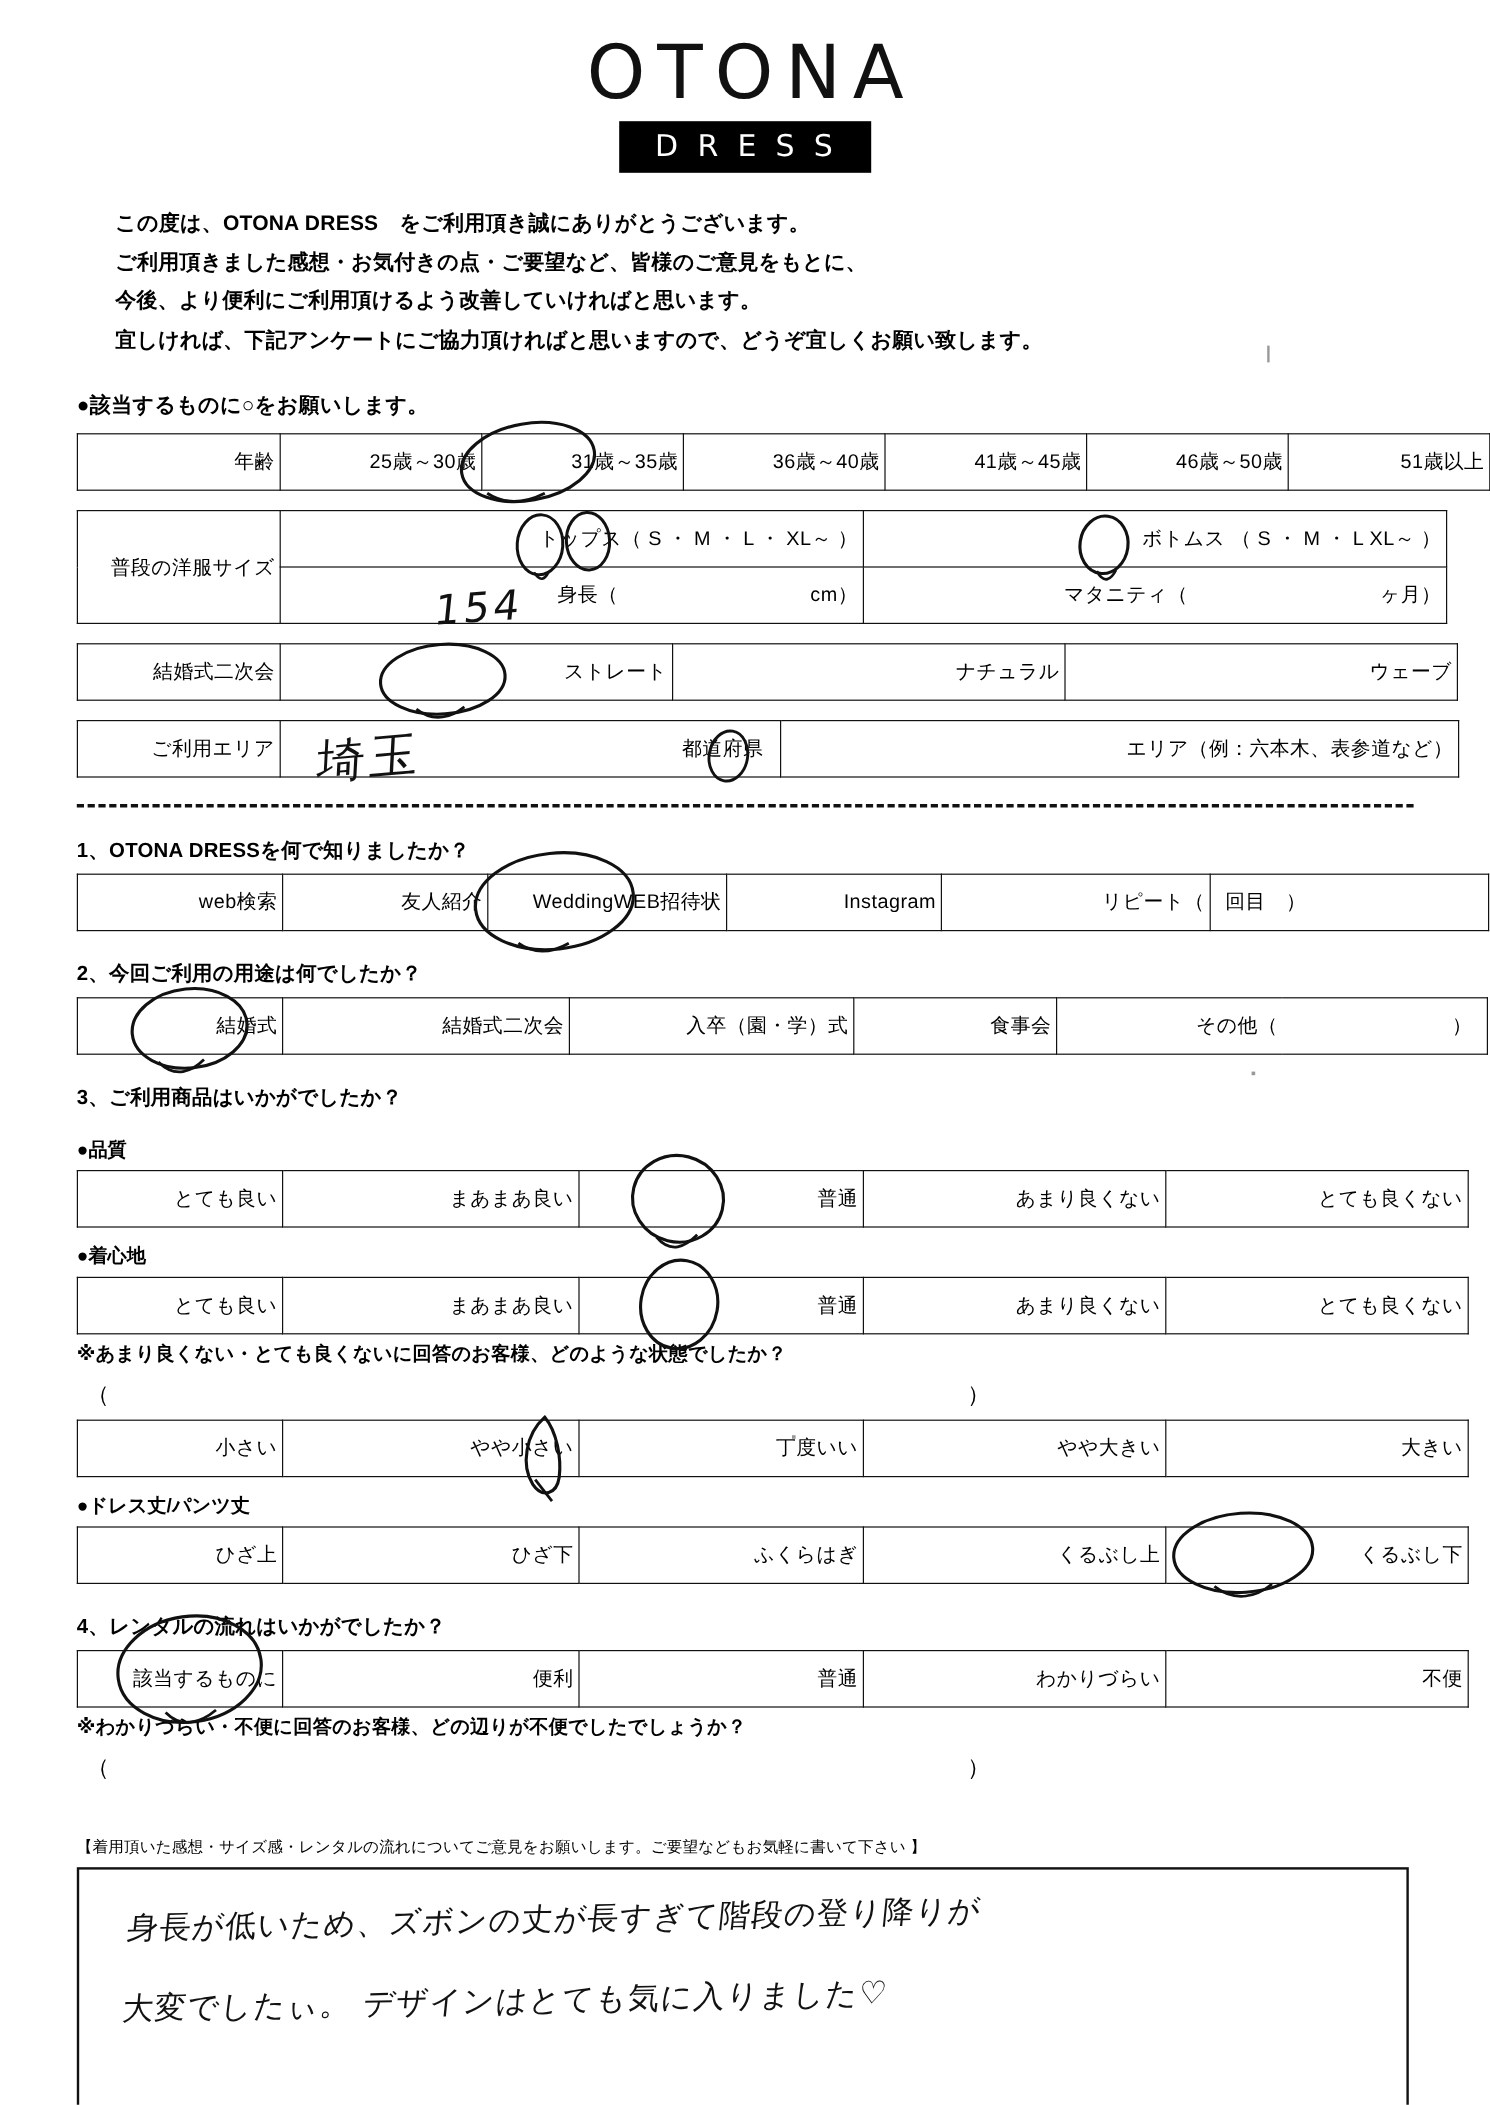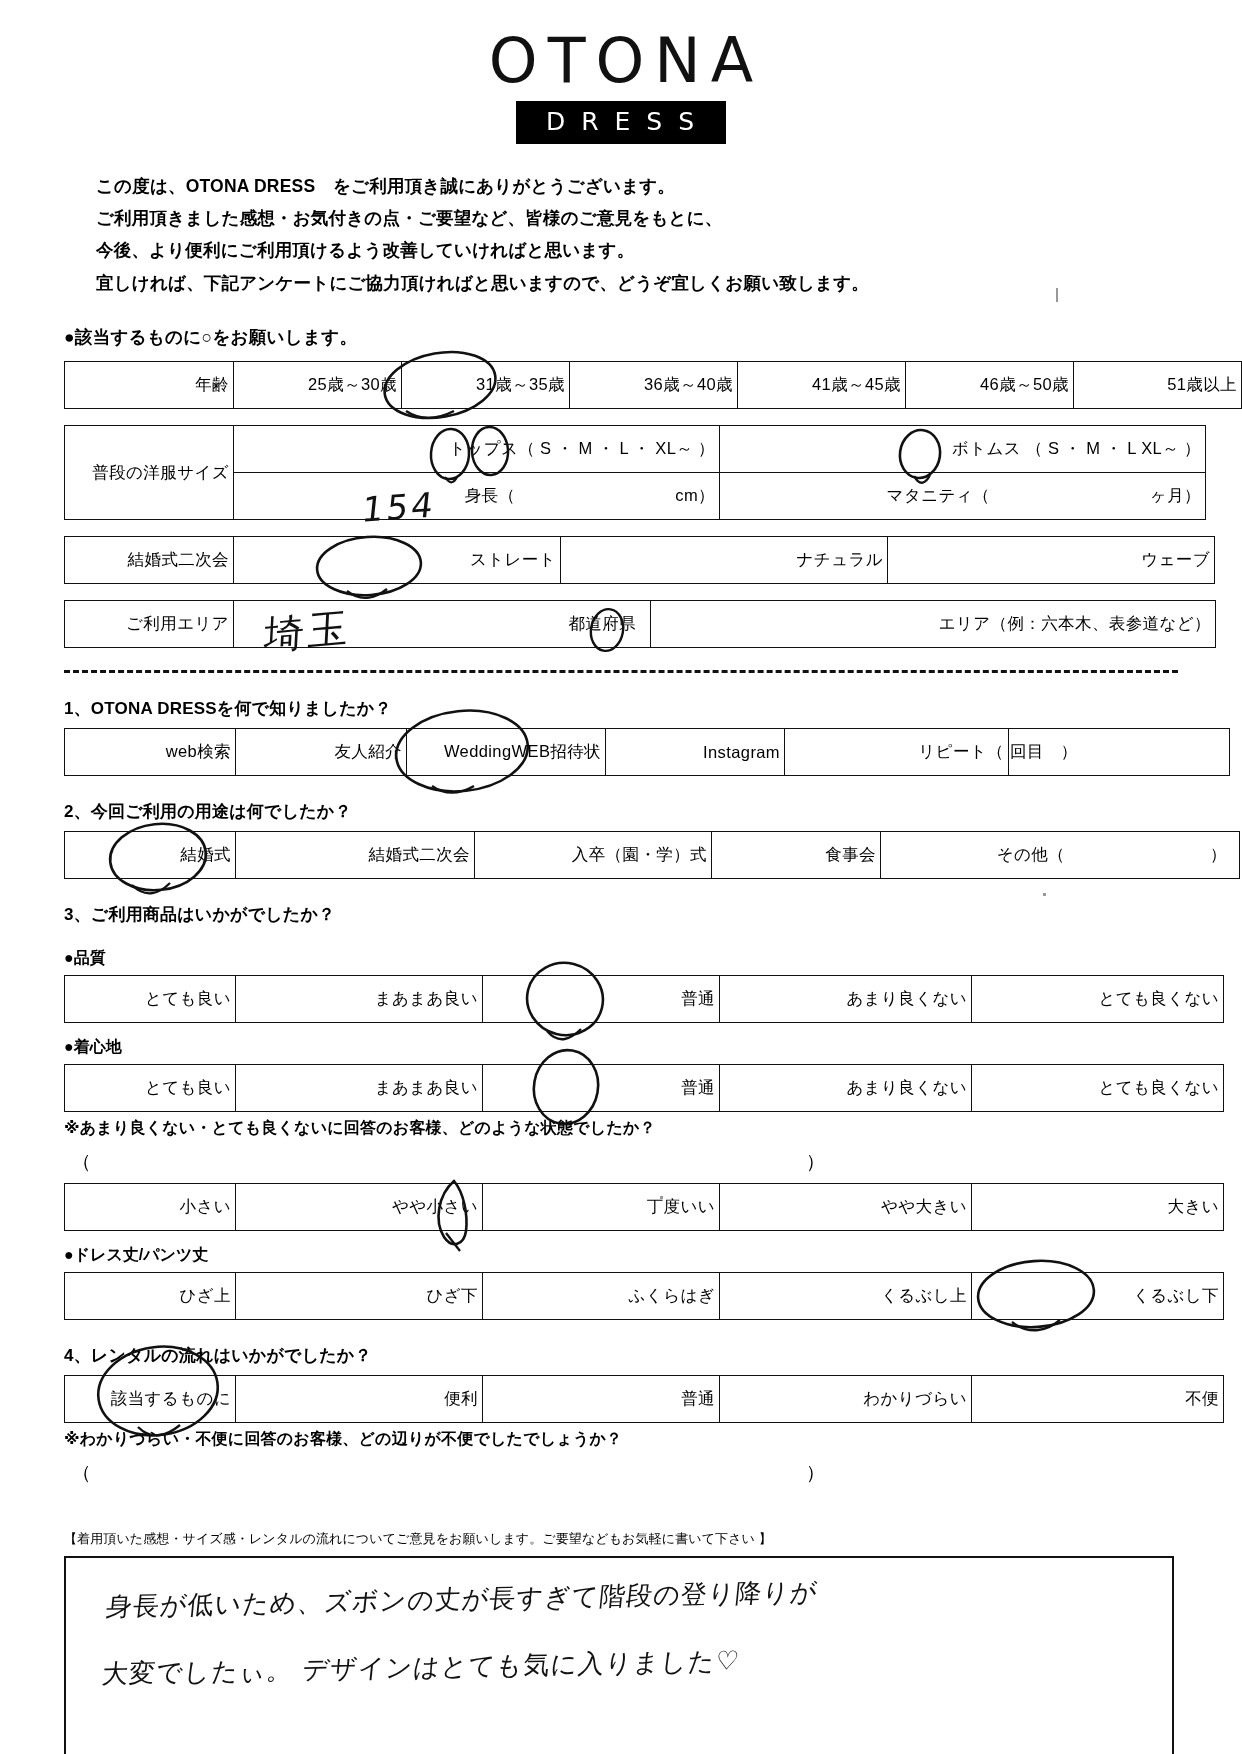--- a/index.html
+++ b/index.html
@@ -325,21 +325,21 @@
   <div class="q">1、OTONA DRESSを何で知りましたか？</div>
   <div class="tbl-wrap">
     <table class="f">
       <tbody>
           <tr>
         <td style="width:162px">web検索</td>
         <td style="width:162px">友人紹介</td>
         <td style="width:190px">WeddingWEB招待状</td>
         <td style="width:170px">Instagram</td>
         <td class="left" style="width:215px">リピート（</td>
-        <td style="width:215px; text-align:left; padding-left:1px">回目　）</td>
+        <td style="width:215px; text-align:left; padding-left:12px">回目　）</td>
       </tr>
     </tbody>
       </table>
     <div class="ink" style="left:320px; top:-22px;">
       <svg width="160" height="90" viewBox="0 0 160 90">
         <ellipse cx="78" cy="45" rx="66" ry="40" fill="none" stroke="#111" stroke-width="2.6" transform="rotate(-6 78 45)"></ellipse>
         <path d="M48 80 C62 90 76 88 90 80" fill="none" stroke="#111" stroke-width="2.3"></path>
       </svg>
     </div>
   </div>

